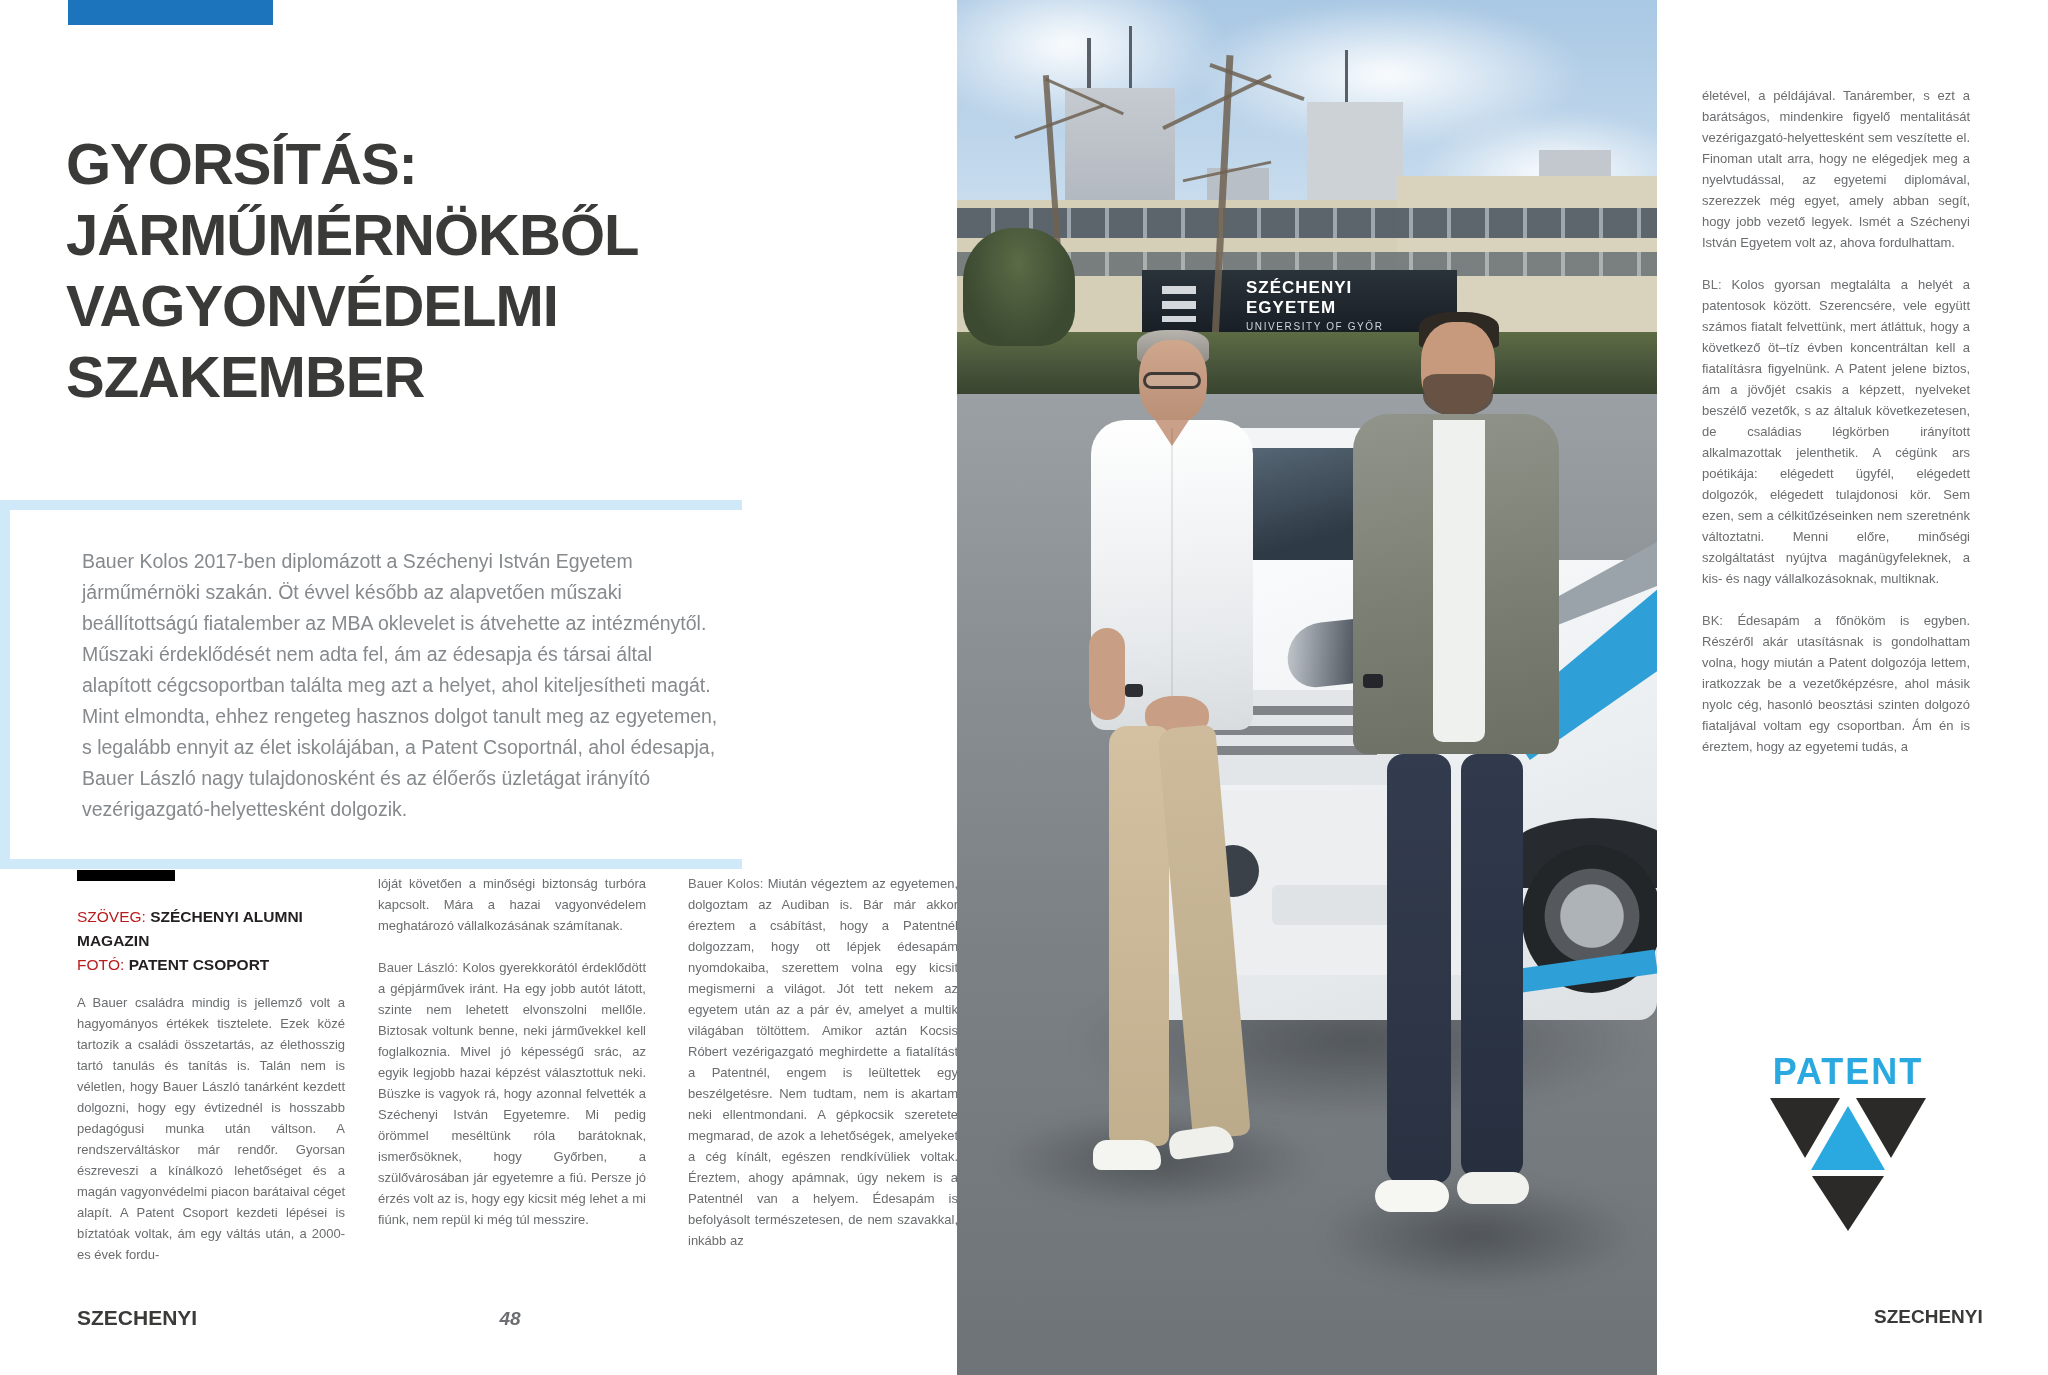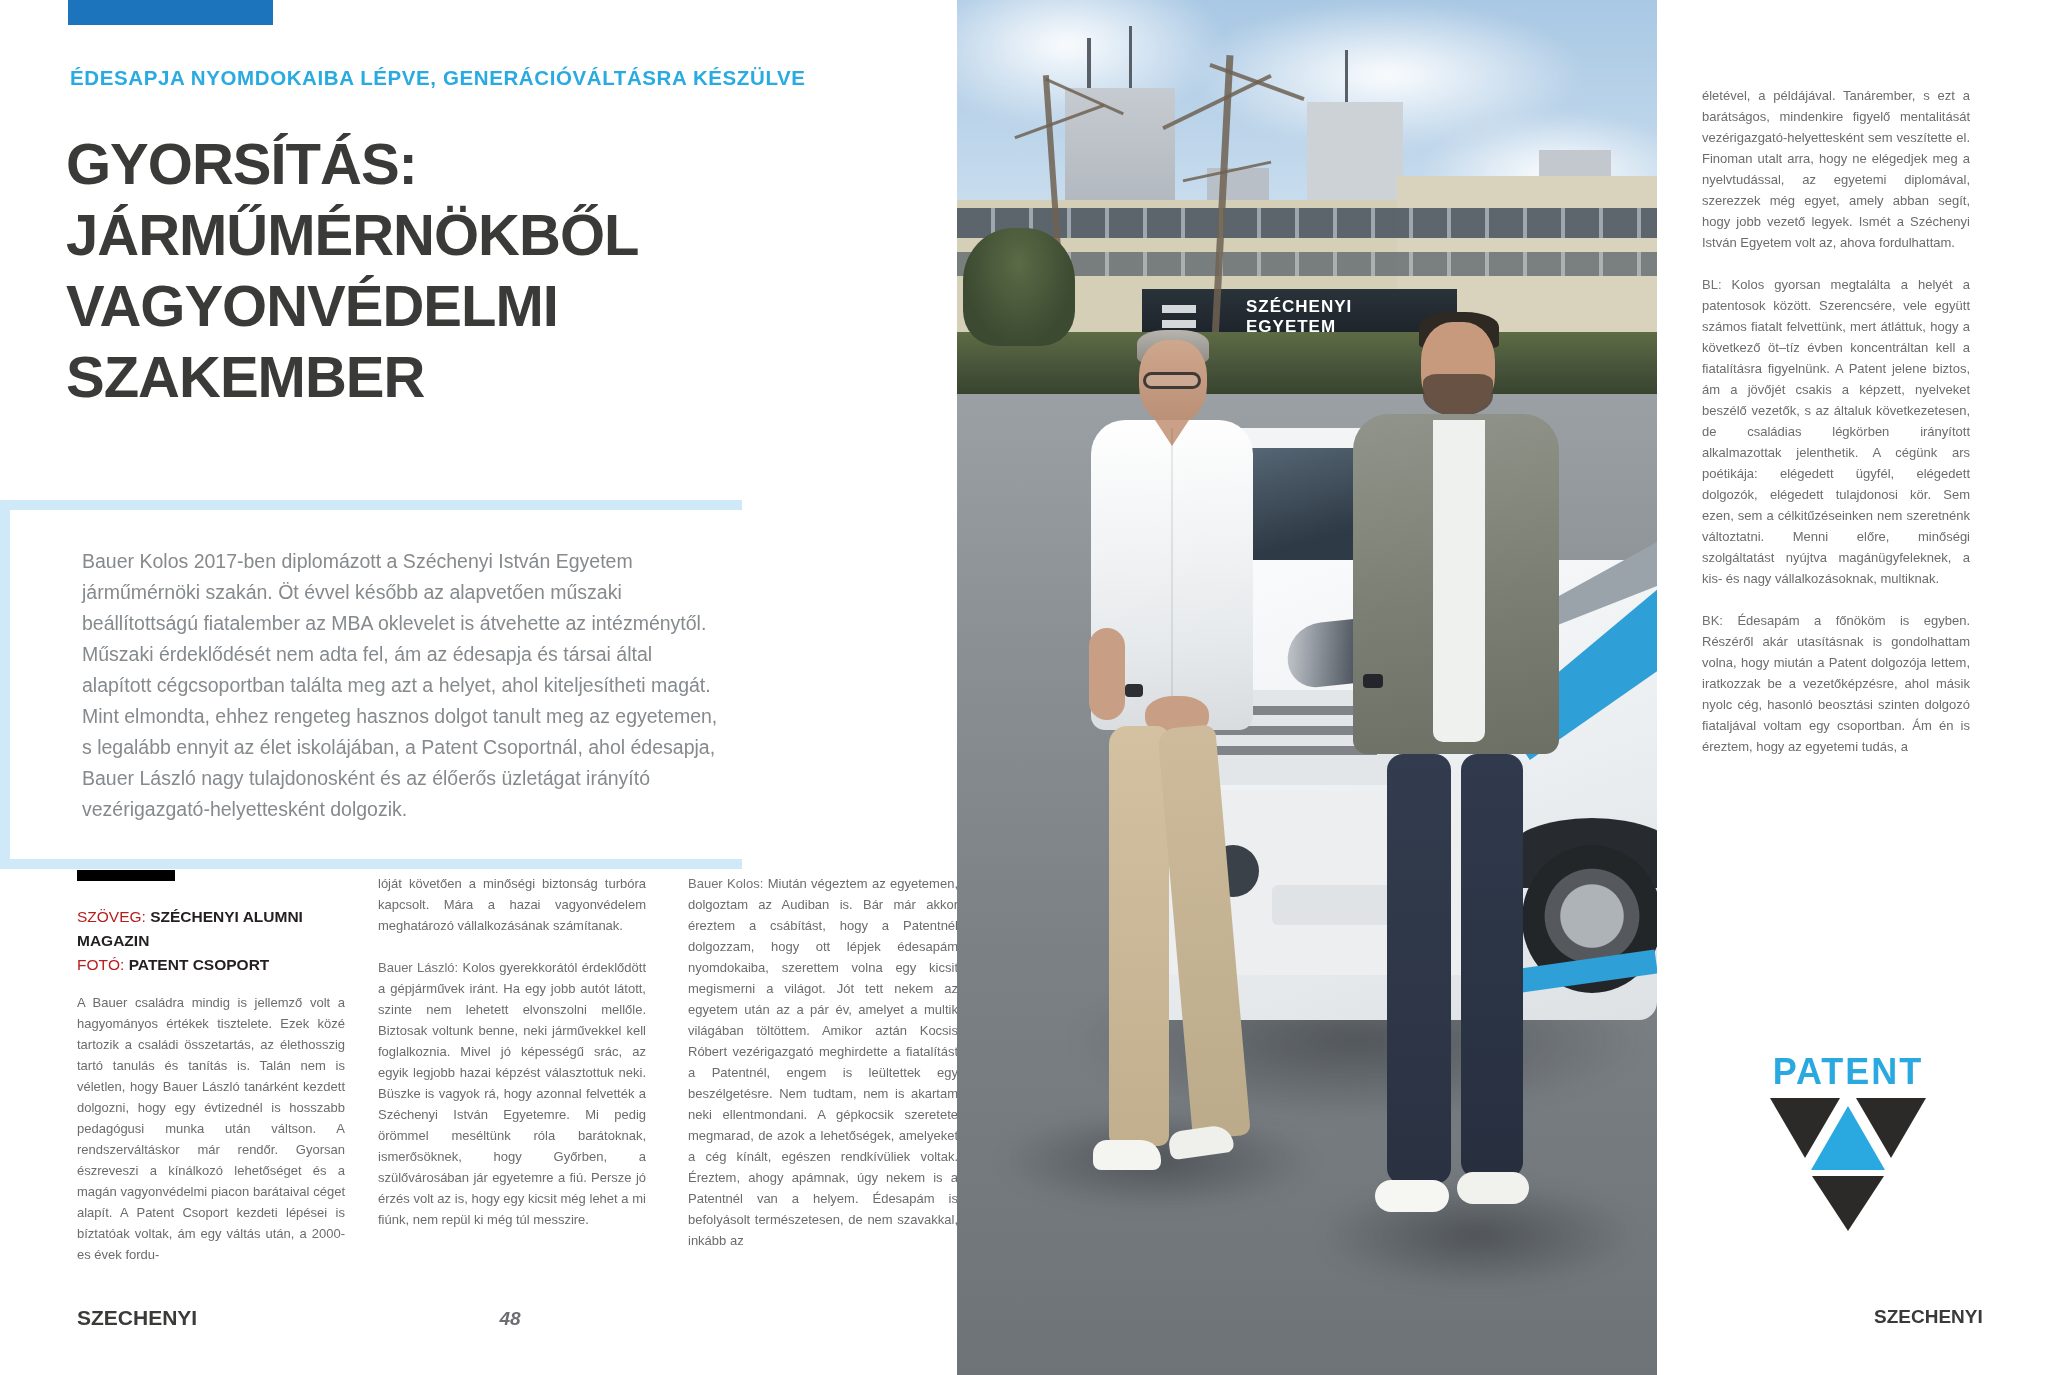--- a/index.html
+++ b/index.html
@@ -56,21 +56,21 @@
   .antenna3{left:388px; top:50px; width:3px; height:54px;}
   .roof-unit1{left:250px; top:168px; width:62px; height:36px; background:#b9bfc6;}
   .roof-unit2{left:582px; top:150px; width:72px; height:42px; background:#c2c8ce;}
   .building-main{left:0; top:200px; width:460px; height:140px; background:#d6cfb8;}
   .building-right{left:440px; top:176px; width:260px; height:164px; background:#d9d3bd;}
   .win-strip{left:0; width:700px; opacity:.85;
     background:repeating-linear-gradient(90deg,#46525e 0 34px,#93a0ab 34px 38px);}
   .win-strip1{top:208px; height:30px;}
   .win-strip2{top:252px; height:24px; opacity:.65;}
   .sign-band{left:185px; top:270px; width:315px; height:67px;
-    background:linear-gradient(180deg,#2a323a,#171d23);margin-top:19px;}
+    background:linear-gradient(180deg,#2a323a,#171d23);}
   .sign-mark{left:20px; top:16px; width:34px; height:36px; opacity:.9;
     background:repeating-linear-gradient(180deg,#e8ecef 0 8px, transparent 8px 15px);}
   .sign-text{left:104px; top:8px; color:#ffffff;}
   .sign-line{font-size:17px; font-weight:800; line-height:20px; letter-spacing:1px;}
   .sign-sub{font-size:10px; letter-spacing:1.6px; color:#cfd5da; margin-top:3px;}
   .tree-part{background:#6f6152; opacity:.85;}
   .trunk1{left:262px; top:55px; width:7px; height:285px; transform:rotate(3deg);}
   .branch1a{left:200px; top:100px; width:120px; height:4px; transform:rotate(-26deg);}
   .branch1b{left:250px; top:80px; width:100px; height:4px; transform:rotate(20deg);}
   .branch1c{left:225px; top:170px; width:90px; height:3px; transform:rotate(-12deg);}
@@ -168,21 +168,20 @@
     font-size:36px; font-weight:900; color:#2aa9e1; letter-spacing:2px; transform:scaleY(1.05);}
   .patent-logo-mark{left:1768px; top:1098px;}
 </style>
 </head>
 <body>
 
 <div class="spread">
 
   <div class="abs top-bar"></div>
 
-  <div class="abs kicker">ÉDESAPJA NYOMDOKAIBA LÉPVE, GENERÁCIÓVÁLTÁSRA KÉSZÜLVE</div>
 
   <h1 class="abs headline" style="margin:0">GYORSÍTÁS:
 JÁRMŰMÉRNÖKBŐL
 VAGYONVÉDELMI
 SZAKEMBER</h1>
 
   <div class="abs lead-box">
     <p class="lead-text" style="margin:0">Bauer Kolos 2017-ben diplomázott a Széchenyi István Egyetem járműmérnöki szakán. Öt évvel később az alapvetően műszaki beállítottságú fiatalember az MBA oklevelet is átvehette az intézménytől. Műszaki érdeklődését nem adta fel, ám az édesapja és társai által alapított cégcsoportban találta meg azt a helyet, ahol kiteljesítheti magát. Mint elmondta, ehhez rengeteg hasznos dolgot tanult meg az egyetemen, s legalább ennyit az élet iskolájában, a Patent Csoportnál, ahol édesapja, Bauer László nagy tulajdonosként és az élőerős üzletágat irányító vezérigazgató-helyettesként dolgozik.</p>
   </div>
 

